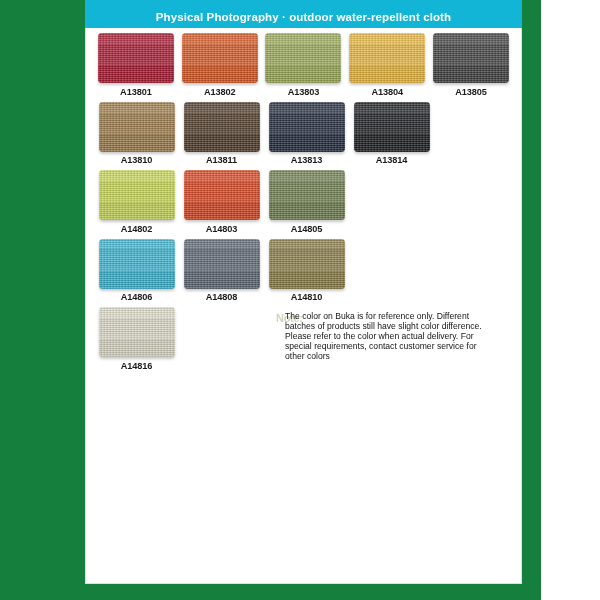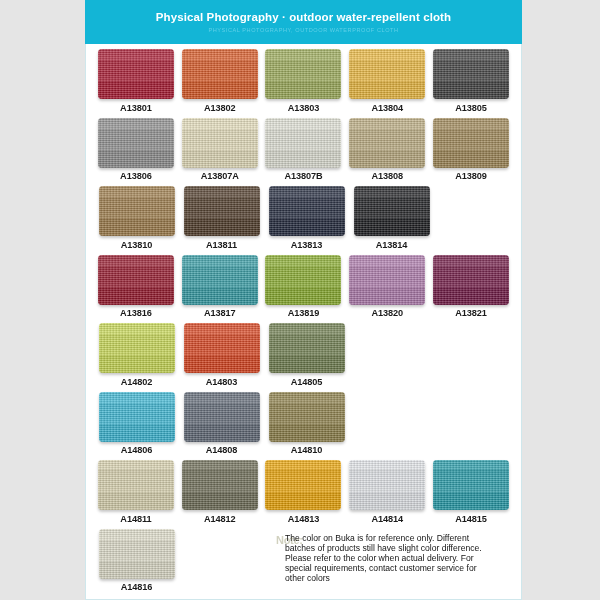--- a/index.html
+++ b/index.html
@@ -7,23 +7,23 @@
   body {
     width: 600px;
     height: 600px;
     background: #ffffff;
     font-family: "Liberation Sans", sans-serif;
     overflow: hidden;
   }
 
   #catalog-page {
     position: relative;
-    width: 600px;
+    width: 541px;
     height: 600px;
-    background: #e5e5e5;
+    background: #15803d;
   }
 
   
   #header-banner {
     position: absolute;
     left: 85px;
     top: 0px;
     width: 437px;
     height: 44px;
     background: #13b5d6;
@@ -48,21 +48,21 @@
     letter-spacing: 0.55px;
     margin-top: 4px;
     white-space: nowrap;
     text-align: center;
   }
 
   
   #swatch-panel {
     position: absolute;
     left: 85px;
-    top: 44px;
+    top: 28px;
     width: 437px;
     height: 556px;
     background: #ffffff;
     border: 1px solid #cfe7ec;
     border-top: none;
     padding: 5px 8px 0 8px;
   }
 
   .swatch-row {
     display: flex;
@@ -190,82 +190,38 @@
             <div class="swatch-chip" style="background: rgb(237, 184, 58);"></div>
             <div class="swatch-label">A13804</div>
           </div>
           <div class="swatch-cell">
             <div class="swatch-chip" style="background: rgb(59, 59, 59);"></div>
             <div class="swatch-label">A13805</div>
           </div>
         </div>
         <div class="swatch-row">
           <div class="swatch-cell">
-            <div class="swatch-chip" style="background: rgb(139, 139, 139);"></div>
-            <div class="swatch-label">A13806</div>
-          </div>
-          <div class="swatch-cell">
-            <div class="swatch-chip" style="background: rgb(228, 220, 184);"></div>
-            <div class="swatch-label">A13807A</div>
-          </div>
-          <div class="swatch-cell">
-            <div class="swatch-chip" style="background: rgb(223, 224, 212);"></div>
-            <div class="swatch-label">A13807B</div>
-          </div>
-          <div class="swatch-cell">
-            <div class="swatch-chip" style="background: rgb(185, 169, 124);"></div>
-            <div class="swatch-label">A13808</div>
-          </div>
-          <div class="swatch-cell">
-            <div class="swatch-chip" style="background: rgb(156, 131, 80);"></div>
-            <div class="swatch-label">A13809</div>
-          </div>
-        </div>
-        <div class="swatch-row">
-          <div class="swatch-cell">
             <div class="swatch-chip" style="background: rgb(155, 120, 68);"></div>
             <div class="swatch-label">A13810</div>
           </div>
           <div class="swatch-cell">
             <div class="swatch-chip" style="background: rgb(74, 53, 34);"></div>
             <div class="swatch-label">A13811</div>
           </div>
           <div class="swatch-cell">
             <div class="swatch-chip" style="background: rgb(28, 35, 56);"></div>
             <div class="swatch-label">A13813</div>
           </div>
           <div class="swatch-cell">
             <div class="swatch-chip" style="background: rgb(22, 23, 26);"></div>
             <div class="swatch-label">A13814</div>
           </div>
         </div>
         <div class="swatch-row">
           <div class="swatch-cell">
-            <div class="swatch-chip" style="background: rgb(149, 17, 38);"></div>
-            <div class="swatch-label">A13816</div>
-          </div>
-          <div class="swatch-cell">
-            <div class="swatch-chip" style="background: rgb(46, 154, 163);"></div>
-            <div class="swatch-label">A13817</div>
-          </div>
-          <div class="swatch-cell">
-            <div class="swatch-chip" style="background: rgb(134, 171, 39);"></div>
-            <div class="swatch-label">A13819</div>
-          </div>
-          <div class="swatch-cell">
-            <div class="swatch-chip" style="background: rgb(173, 119, 171);"></div>
-            <div class="swatch-label">A13820</div>
-          </div>
-          <div class="swatch-cell">
-            <div class="swatch-chip" style="background: rgb(110, 18, 64);"></div>
-            <div class="swatch-label">A13821</div>
-          </div>
-        </div>
-        <div class="swatch-row">
-          <div class="swatch-cell">
             <div class="swatch-chip" style="background: rgb(200, 217, 79);"></div>
             <div class="swatch-label">A14802</div>
           </div>
           <div class="swatch-cell">
             <div class="swatch-chip" style="background: rgb(217, 61, 23);"></div>
             <div class="swatch-label">A14803</div>
           </div>
           <div class="swatch-cell">
             <div class="swatch-chip" style="background: rgb(107, 123, 74);"></div>
             <div class="swatch-label">A14805</div>
@@ -276,42 +232,20 @@
             <div class="swatch-chip" style="background: rgb(53, 182, 212);"></div>
             <div class="swatch-label">A14806</div>
           </div>
           <div class="swatch-cell">
             <div class="swatch-chip" style="background: rgb(91, 100, 114);"></div>
             <div class="swatch-label">A14808</div>
           </div>
           <div class="swatch-cell">
             <div class="swatch-chip" style="background: rgb(138, 124, 67);"></div>
             <div class="swatch-label">A14810</div>
-          </div>
-        </div>
-        <div class="swatch-row">
-          <div class="swatch-cell">
-            <div class="swatch-chip" style="background: rgb(217, 210, 173);"></div>
-            <div class="swatch-label">A14811</div>
-          </div>
-          <div class="swatch-cell">
-            <div class="swatch-chip" style="background: rgb(106, 105, 82);"></div>
-            <div class="swatch-label">A14812</div>
-          </div>
-          <div class="swatch-cell">
-            <div class="swatch-chip" style="background: rgb(237, 164, 0);"></div>
-            <div class="swatch-label">A14813</div>
-          </div>
-          <div class="swatch-cell">
-            <div class="swatch-chip" style="background: rgb(227, 230, 234);"></div>
-            <div class="swatch-label">A14814</div>
-          </div>
-          <div class="swatch-cell">
-            <div class="swatch-chip" style="background: rgb(31, 154, 168);"></div>
-            <div class="swatch-label">A14815</div>
           </div>
         </div>
       </div>
 
     <div id="last-row">
       <div id="last-row-swatches" style="display:flex;text-align:center;">
           <div class="swatch-cell">
             <div class="swatch-chip" style="background: rgb(222, 220, 200);"></div>
             <div class="swatch-label">A14816</div>
           </div>

